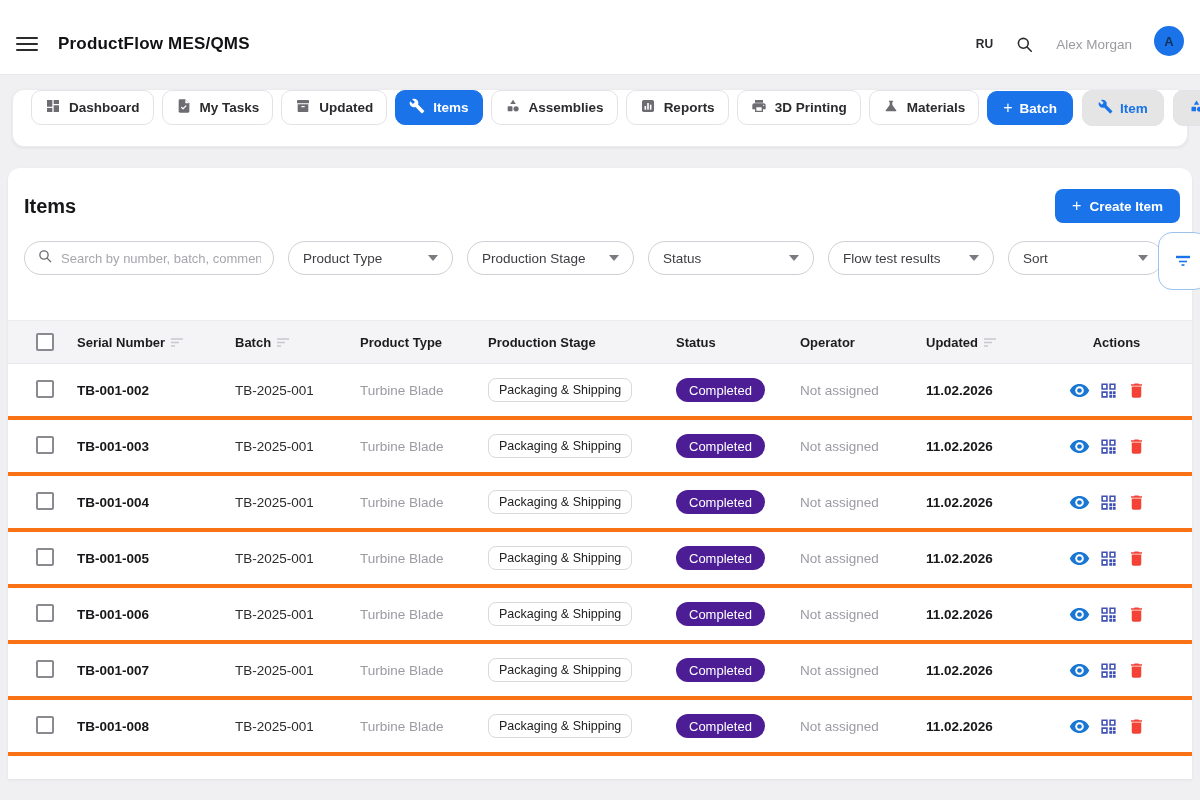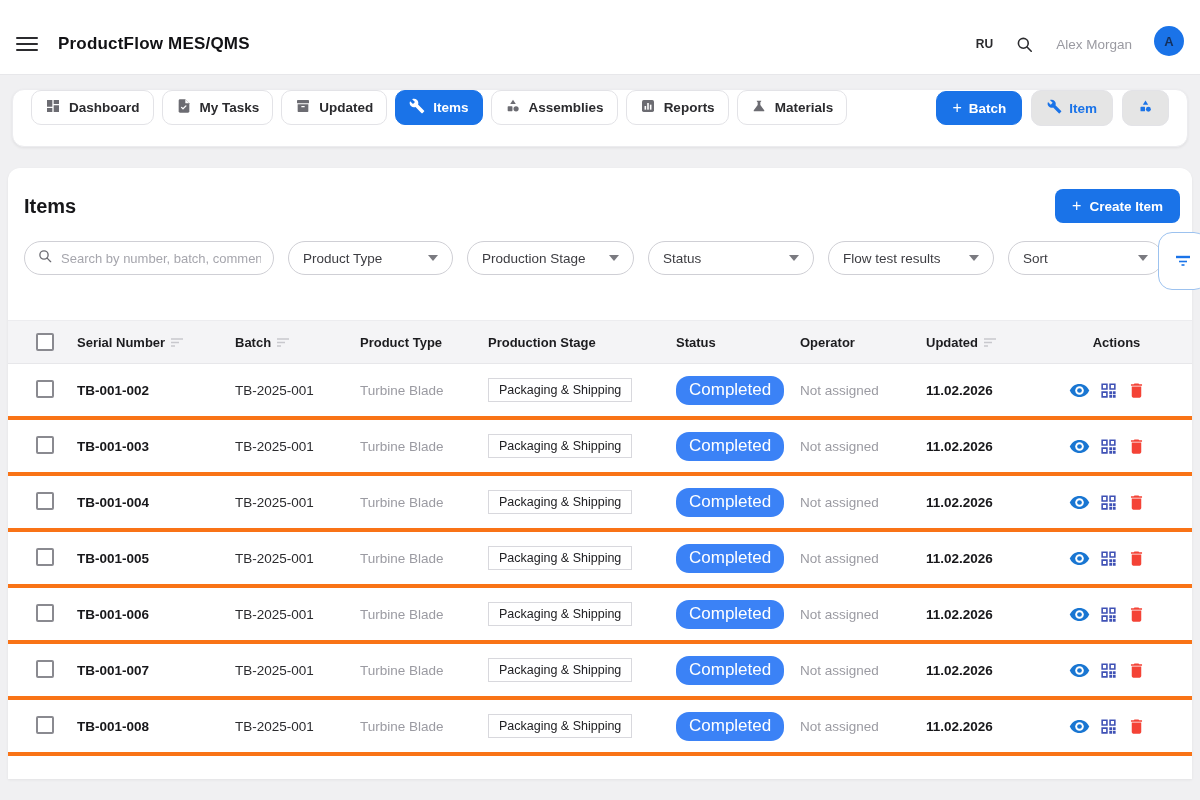--- a/index.html
+++ b/index.html
@@ -70,24 +70,24 @@
     font-size:13px; font-weight:700; color:#1c1c1f; }
   .th { display:flex; align-items:center; gap:6px; }
   .th.center { justify-content:center; }
   .tr { height:56px; border-bottom:4px solid #f97316; background:#fff; font-size:13.5px; }
   .checkbox { width:18px; height:18px; border:2px solid #8a8a90; border-radius:2px; background:#fff;
     display:inline-block; cursor:pointer; }
   .td.serial { font-weight:700; color:#17171a; }
   .td.batch { color:#2b2b2e; }
   .td.muted { color:#9b9ba2; }
   .td.updated { font-weight:600; color:#17171a; }
-  .chip-stage { display:inline-block; border:1px solid #d8d8dd; border-radius:0; padding:4px 10px;
+  .chip-stage { display:inline-block; border:1px solid #d8d8dd; border-radius:8px; padding:4px 10px;
     font-size:12.5px; color:#212124; background:#fff; white-space:nowrap; }
-  .chip-status { display:inline-block; border-radius:13px; padding:4.5px 13px; font-size:17px;
-    font-weight:500; color:#fff; background:#3b82f6; white-space:nowrap; }
+  .chip-status { display:inline-block; border-radius:13px; padding:4.5px 13px; font-size:13px;
+    font-weight:500; color:#fff; background:#4c1d95; white-space:nowrap; }
   .td.actions { display:flex; align-items:center; gap:9px; }
   .act { display:flex; cursor:pointer; }
 </style>
 </head>
 <body>
 
 <div class="topbar">
   <div class="hamburger">
       <span></span>
       <span></span>
@@ -150,20 +150,26 @@
     <span><svg width="16" height="16" viewBox="0 0 24 24">
           <rect x="3" y="3" width="18" height="18" rx="2.5" fill="#6c6c72"></rect>
           <rect x="6.8" y="12" width="2.4" height="5.5" fill="#fff"></rect>
           <rect x="10.8" y="7.5" width="2.4" height="10" fill="#fff"></rect>
           <rect x="14.8" y="10" width="2.4" height="7.5" fill="#fff"></rect>
         </svg></span>
     <span>Reports</span>
   </div>
   <div class="tab">
     <span><svg width="16" height="16" viewBox="0 0 24 24" fill="#6c6c72">
+          <path d="M19 8H5c-1.66 0-3 1.34-3 3v6h4v4h12v-4h4v-6c0-1.66-1.34-3-3-3zm-3 11H8v-5h8v5zm3-7c-.55 0-1-.45-1-1s.45-1 1-1 1 .45 1 1-.45 1-1 1zm-1-9H6v4h12V3z"></path>
+        </svg></span>
+    <span>3D Printing</span>
+  </div>
+  <div class="tab">
+    <span><svg width="16" height="16" viewBox="0 0 24 24" fill="#6c6c72">
           <path d="M19.8 18.4L14 10.67V6.5l1.35-1.69c.26-.33.03-.81-.39-.81H9.04c-.42 0-.65.48-.39.81L10 6.5v4.17L4.2 18.4c-.49.66-.02 1.6.8 1.6h14c.82 0 1.29-.94.8-1.6z"></path>
         </svg></span>
     <span>Materials</span>
   </div>
 
   <div class="nav-actions">
     <div class="qbtn filled">
       <span class="plus-glyph">+</span>
       <span>Batch</span>
     </div>

